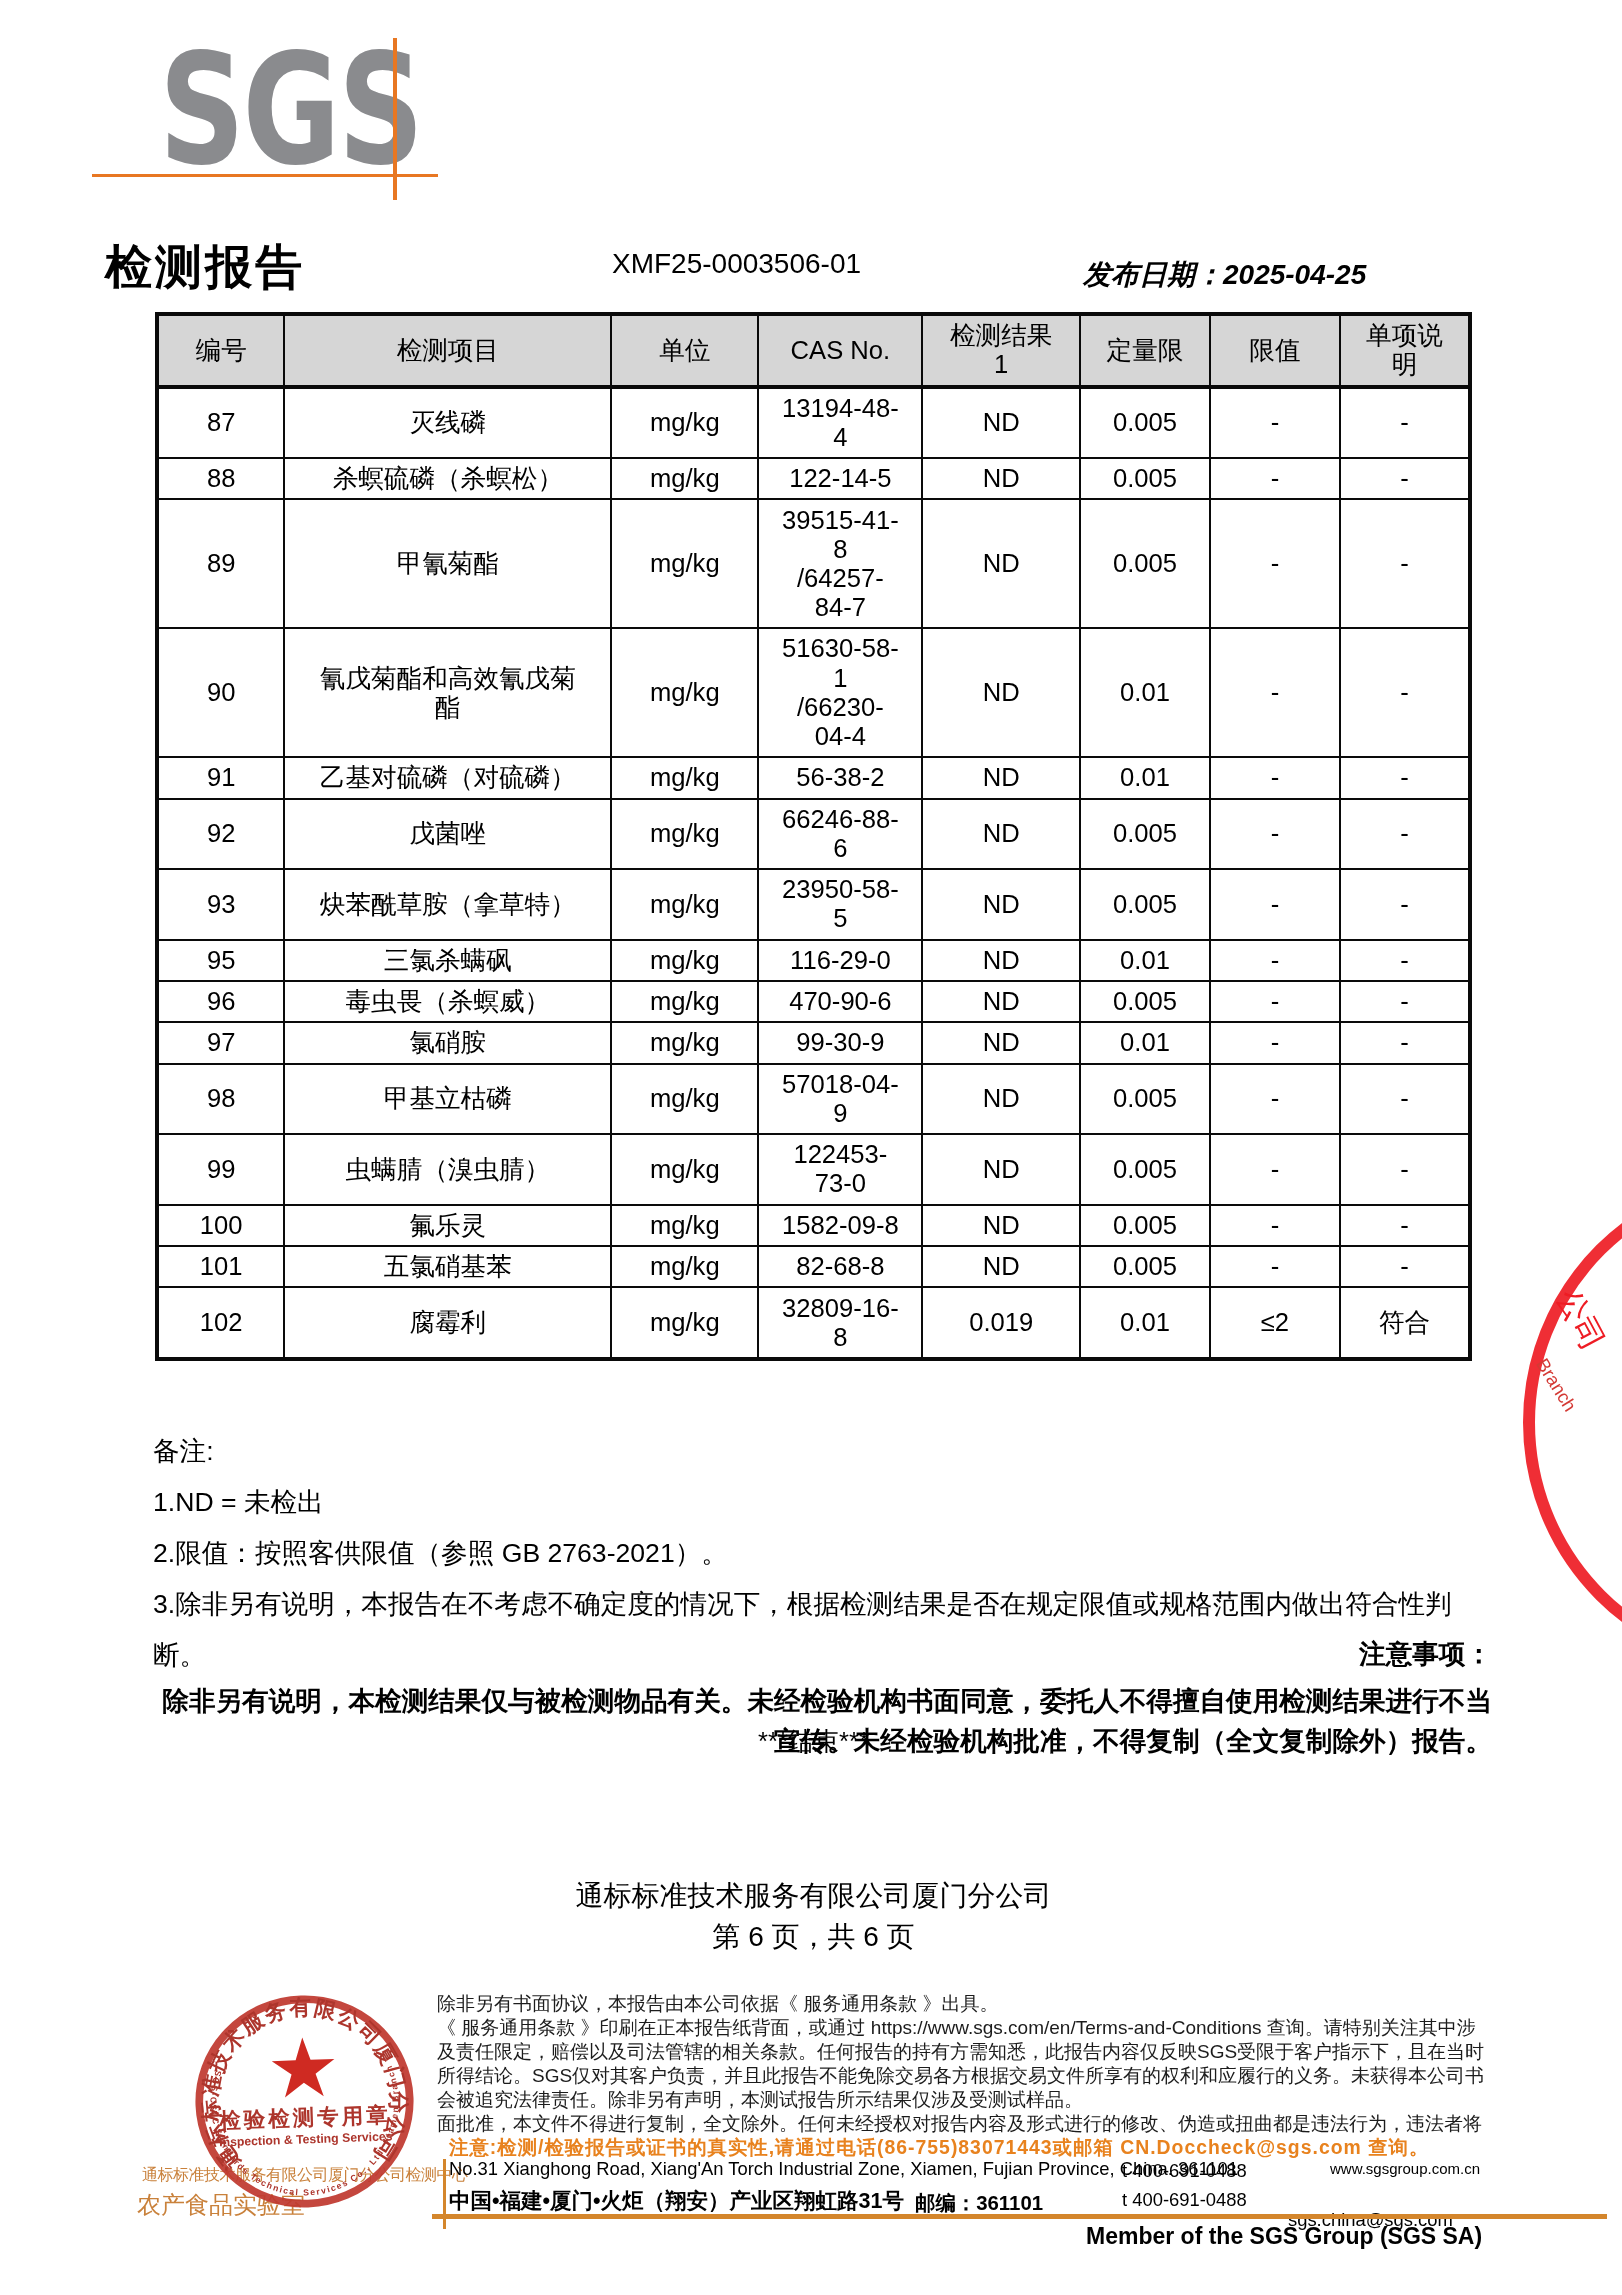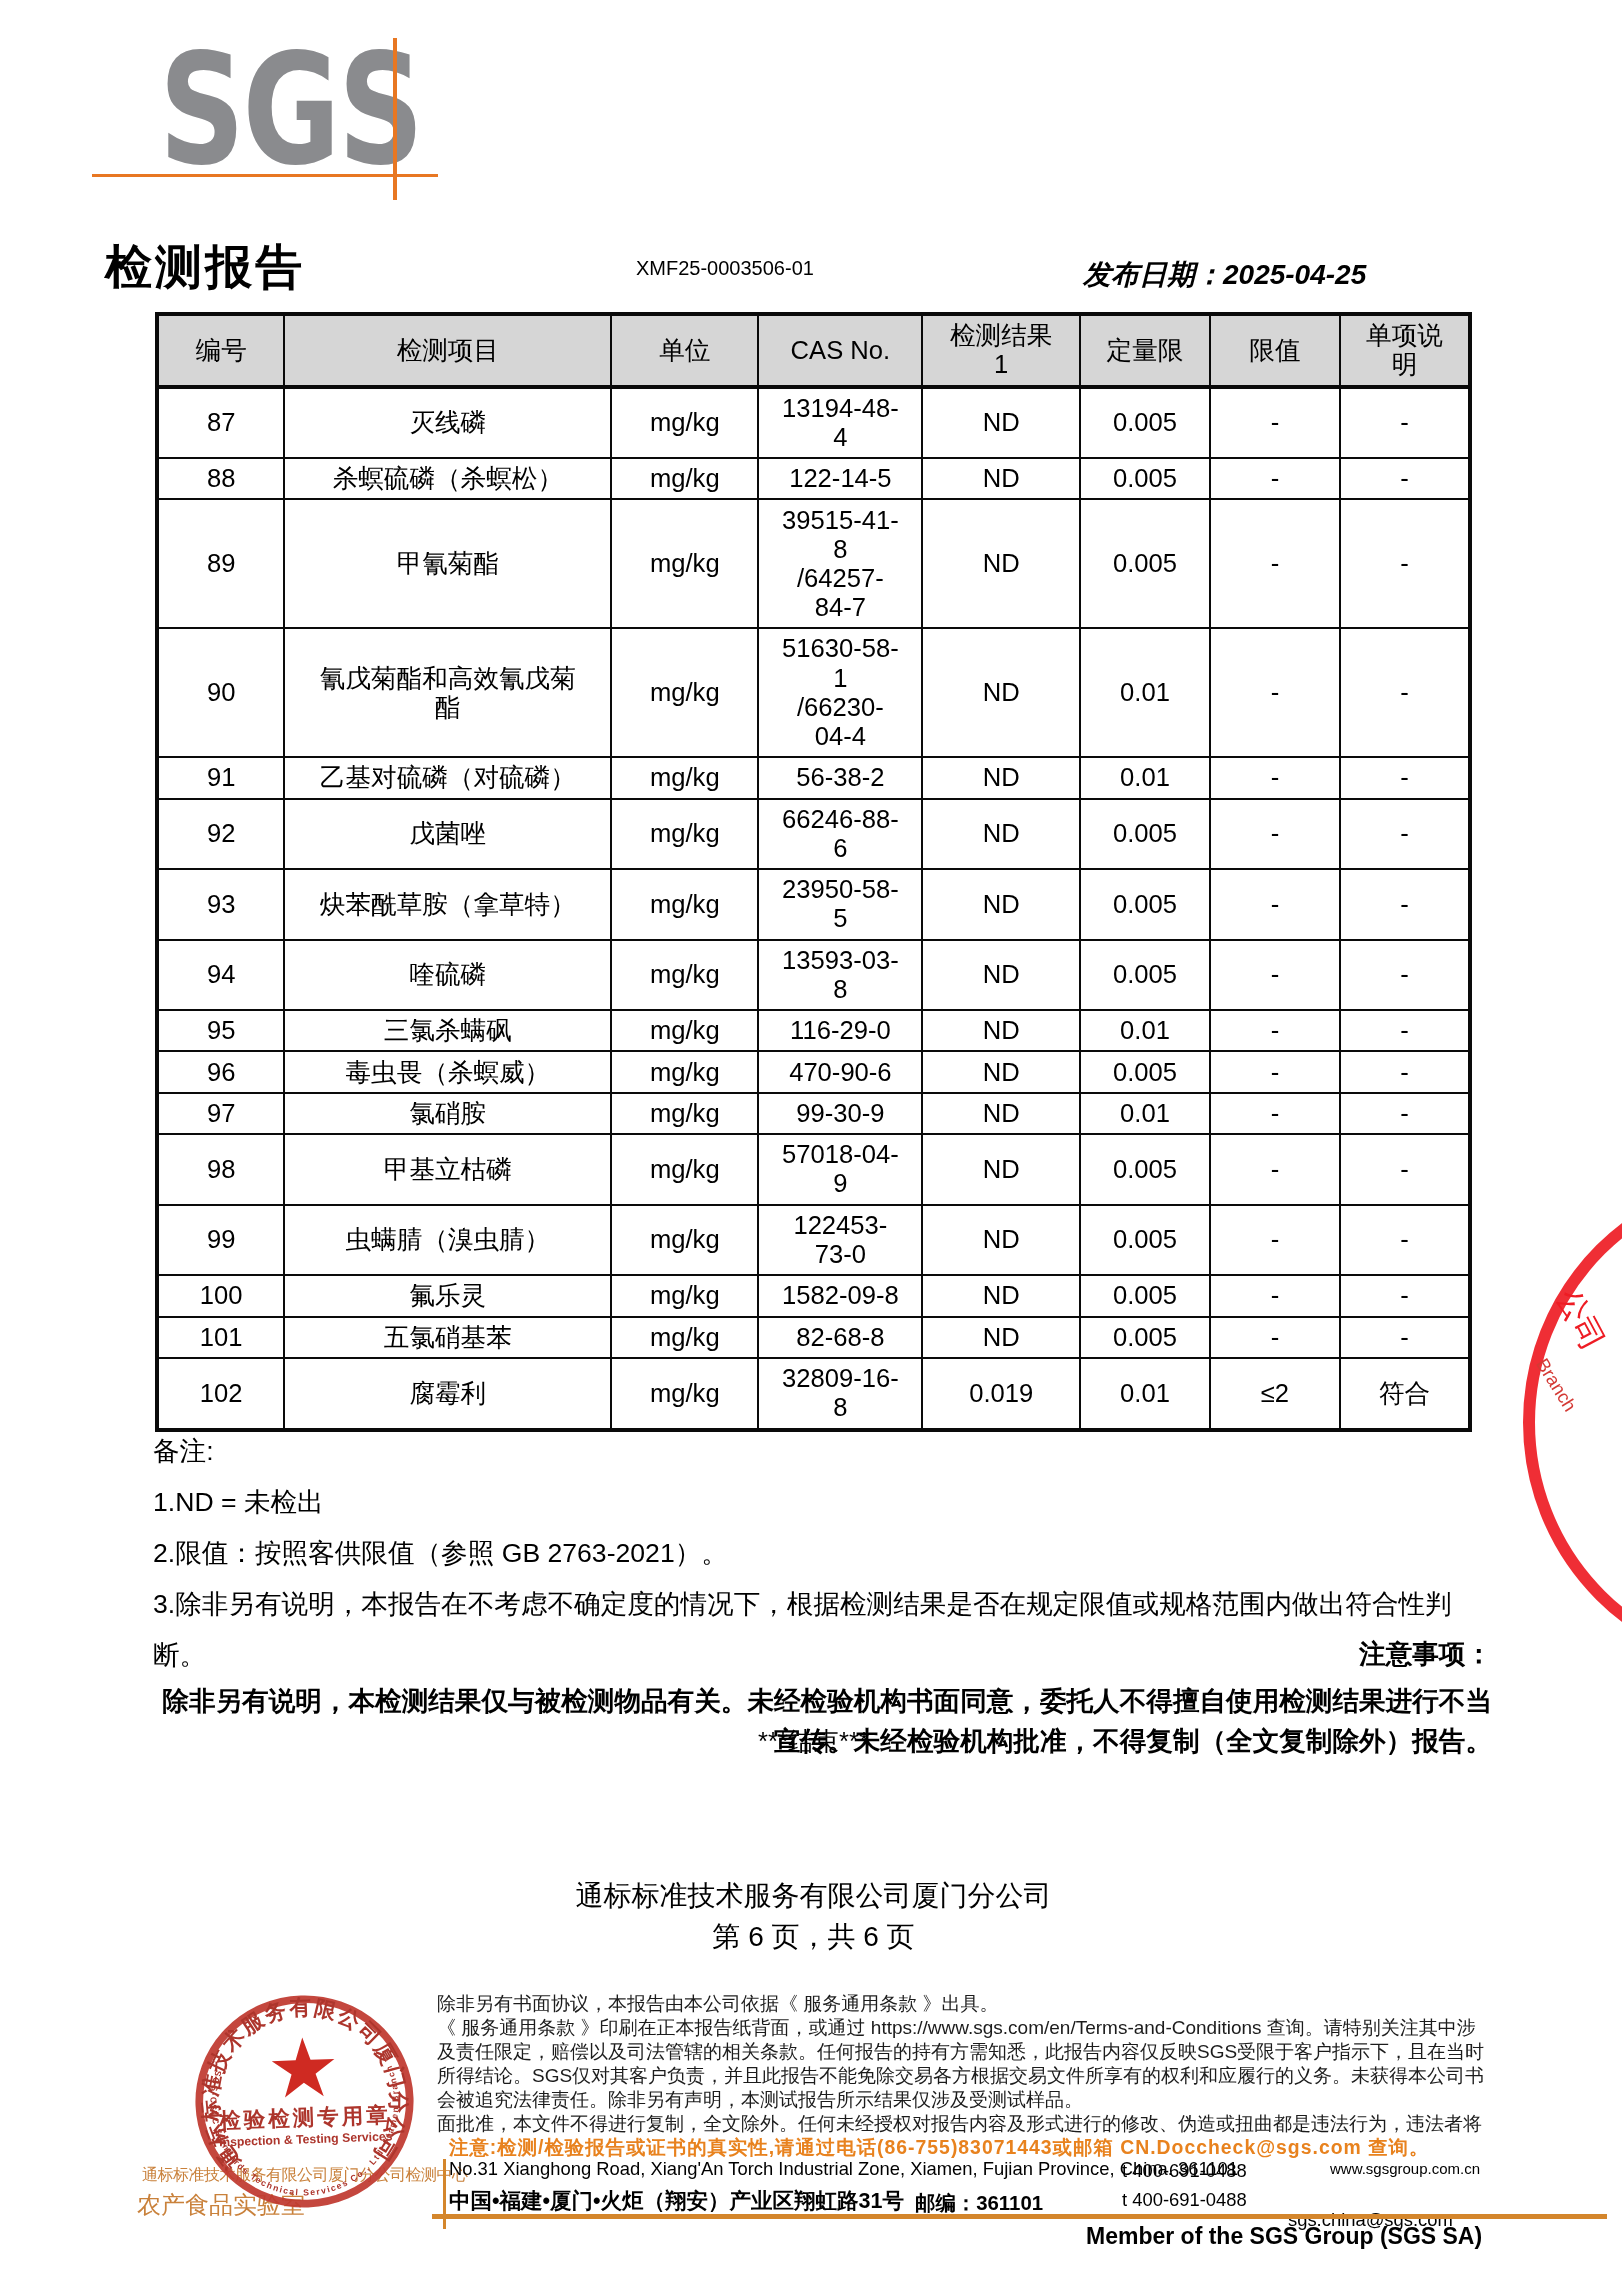--- a/index.html
+++ b/index.html
@@ -15,21 +15,21 @@
     position:absolute; left:159px; top:45px;
     font-family:"DejaVu Sans", sans-serif;
     font-weight:bold; font-size:153px; line-height:130px;
     color:#8a8b8e; letter-spacing:-3.1px;
     transform:scaleX(0.78); transform-origin:left top;
   }
   .logo-hline{ position:absolute; left:92px; top:174px; width:346px; height:3.1px; background:#e87722;}
   .logo-vline{ position:absolute; left:393px; top:38px; width:3.6px; height:162px; background:#e87722;}
   
   .report-title{ position:absolute; left:105px; top:236px; font-size:47px; font-weight:bold; letter-spacing:3.1px;}
-  .report-number{ position:absolute; left:612px; top:257px; font-size:20px;margin-left:24px; }
+  .report-number{ position:absolute; left:612px; top:248px; font-size:28px; }
   .publish-date{ position:absolute; left:1083px; top:256px; font-size:28px; font-weight:bold;font-style:italic; }
   
   table.results{
     position:absolute; left:155px; top:312px; width:1317px;
     border-collapse:collapse; table-layout:fixed;
     font-size:25.6px; line-height:1.14;
   }
   table.results th, table.results td{
     border:2px solid #0a0a0a;
     text-align:center; vertical-align:middle;
@@ -184,31 +184,20 @@
         <td>炔苯酰草胺（拿草特）</td>
         <td>mg/kg</td>
         <td>23950-58-
 5</td>
         <td>ND</td>
         <td>0.005</td>
         <td>-</td>
         <td>-</td>
       </tr>
       <tr>
-        <td>94</td>
-        <td>喹硫磷</td>
-        <td>mg/kg</td>
-        <td>13593-03-
-8</td>
-        <td>ND</td>
-        <td>0.005</td>
-        <td>-</td>
-        <td>-</td>
-      </tr>
-      <tr>
         <td>95</td>
         <td>三氯杀螨砜</td>
         <td>mg/kg</td>
         <td>116-29-0</td>
         <td>ND</td>
         <td>0.01</td>
         <td>-</td>
         <td>-</td>
       </tr>
       <tr>

